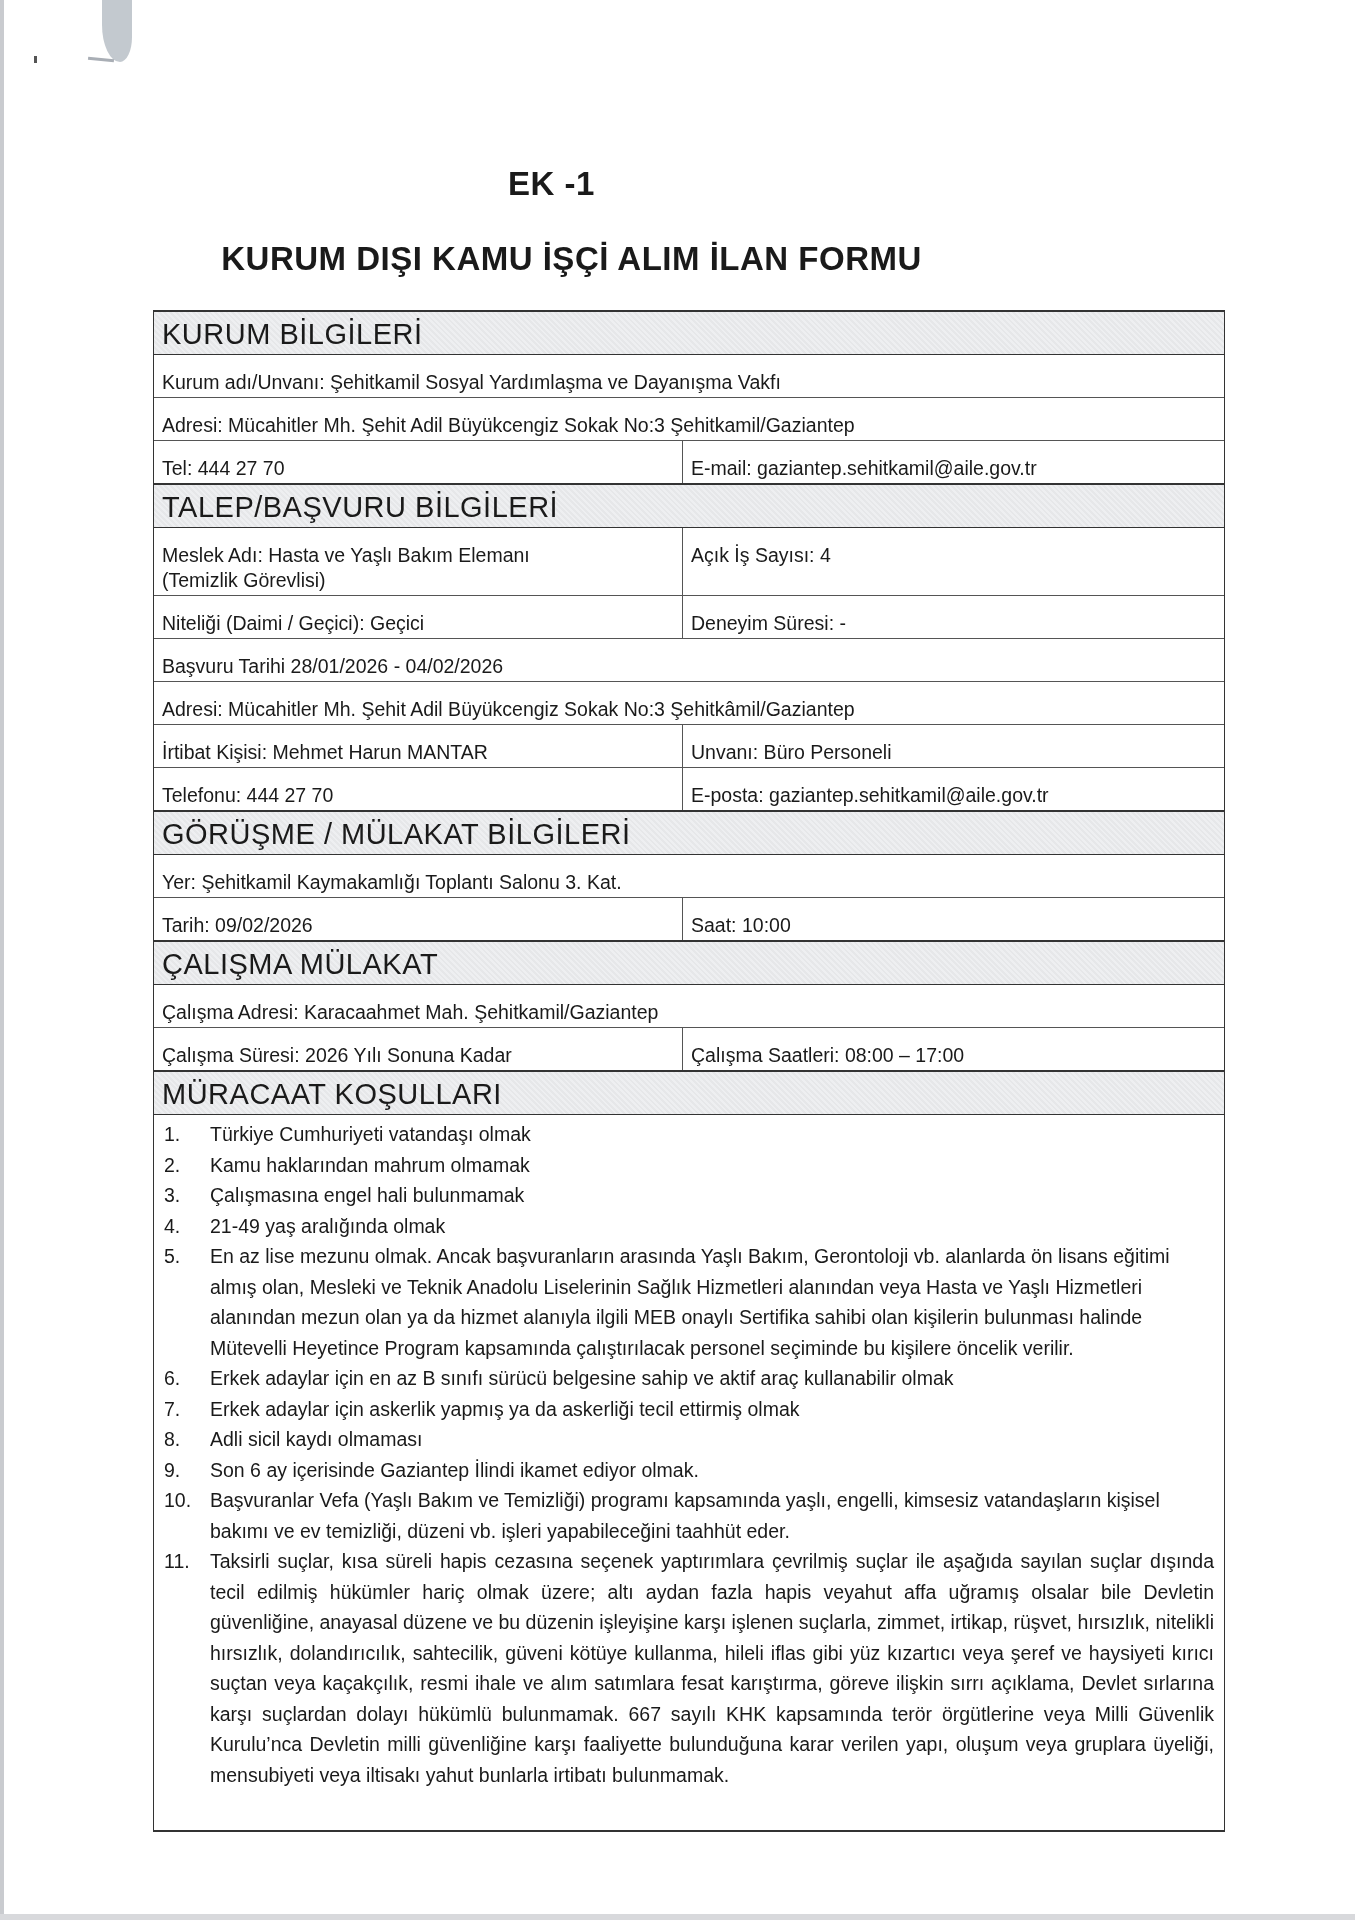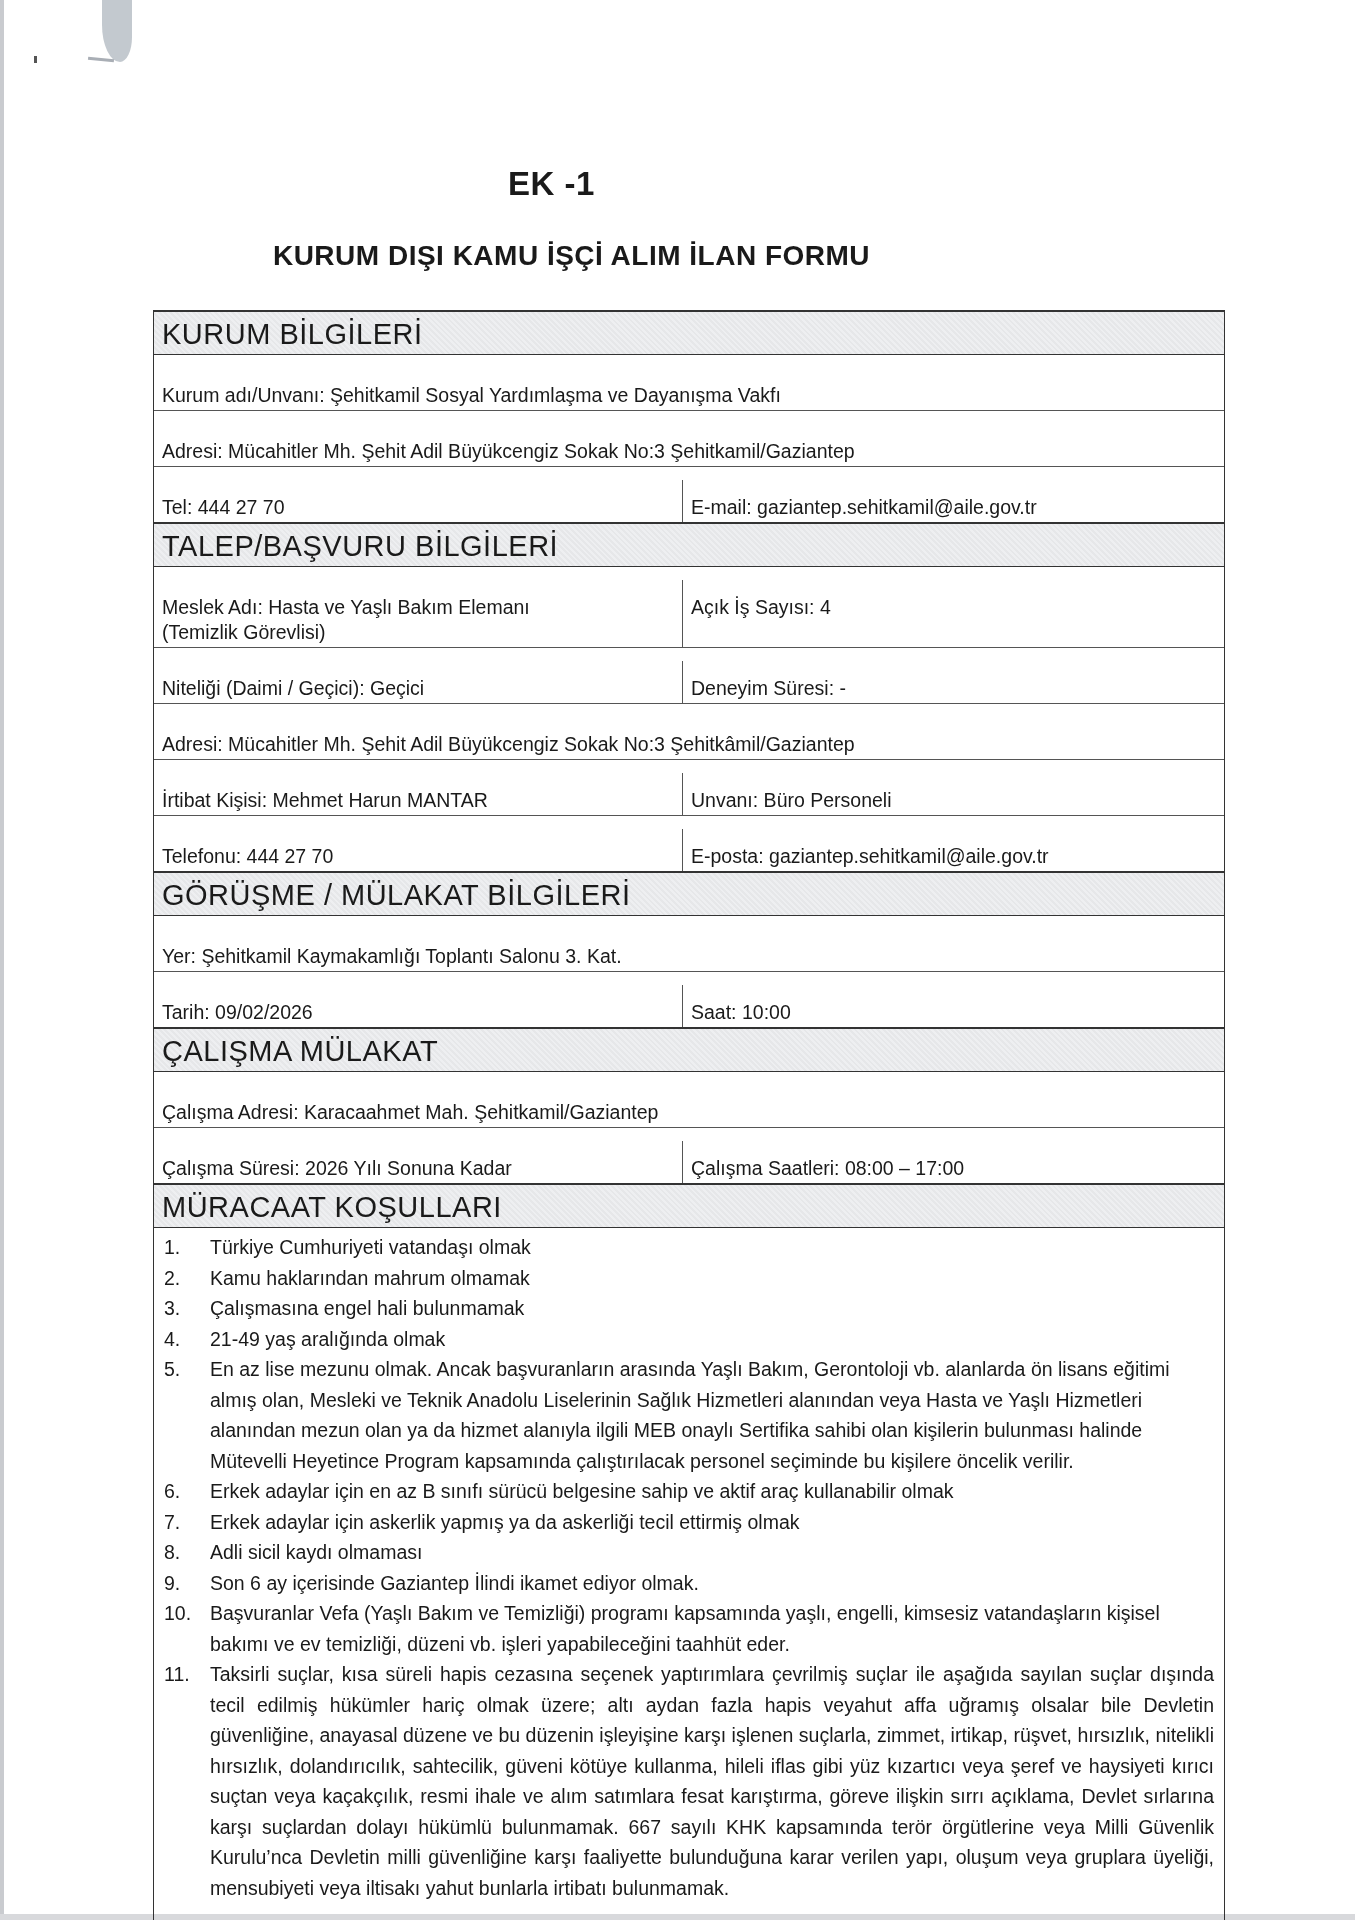--- a/index.html
+++ b/index.html
@@ -7,30 +7,30 @@
     width: 1355px; height: 1920px; background: #ffffff; position: relative; overflow: hidden;
     font-family: "Liberation Sans", sans-serif; color: #1a1a1a;
   }
   .left-edge { position: absolute; left: 0; top: 0; width: 4px; height: 1920px; background: #c9cbcf; }
   .bottom-edge { position: absolute; left: 0; bottom: 0; width: 1355px; height: 6px; background: #d8d9dc; }
   .scan-mark { position: absolute; left: 102px; top: 0; width: 30px; height: 62px; background: #b9bfc7; border-radius: 0 0 40% 60%; opacity: .85; }
   .scan-mark-tail { position: absolute; left: 88px; top: 58px; width: 26px; height: 3px; background: #a9aeb5; transform: rotate(6deg); }
   .scan-dot { position: absolute; left: 34px; top: 56px; width: 3px; height: 7px; background: #555; }
 
   .title-ek { position: absolute; top: 165px; left: 0; width: 1103px; text-align: center; font-weight: bold; font-size: 33px; letter-spacing: .5px; }
-  .title-main { position: absolute; top: 240px; left: 0; width: 1143px; text-align: center; font-weight: bold; font-size: 28px; letter-spacing: .5px; }
+  .title-main { position: absolute; top: 240px; left: 0; width: 1143px; text-align: center; font-weight: bold; font-size: 33px; letter-spacing: .5px; }
 
   .form { position: absolute; left: 153px; top: 310px; width: 1070px; border-left: 1.5px solid #333; border-right: 1.5px solid #333; border-bottom: 2px solid #333; }
   .sec-head {
     height: 42px; line-height: 44px; padding-left: 8px; font-weight: normal; font-size: 29px;
     background: repeating-linear-gradient(45deg, #e6e7e9 0 2px, #eeeff1 2px 4px);
     border-top: 2px solid #333; border-bottom: 1.5px solid #333; letter-spacing: .5px;
   }
   .row { display: flex; border-bottom: 1.2px solid #555; font-size: 19.5px; }
-  .row .cell { padding: 15px 6px 2px 8px; line-height: 25px; margin-top: 13px; }
+  .row .cell { padding: 15px 6px 2px 8px; line-height: 25px; }
   .row .c1 { width: 514px; border-right: 1.2px solid #555; }
   .row .c2 { flex: 1; }
   .row .full { flex: 1; }
   .row.no-border { border-bottom: none; }
 
   .conds { padding: 4px 0 40px 0; font-size: 19.5px; }
   .cond { display: flex; line-height: 30.5px; }
   .cond .num { width: 46px; padding-left: 10px; flex-shrink: 0; }
   .cond .txt { flex: 1; padding-right: 10px; }
   .cond .txt.justify { text-align: justify; }
@@ -65,20 +65,23 @@
   <div class="row">
     <div class="cell c1">
       <div>Meslek Adı: Hasta ve Yaşlı Bakım Elemanı</div>
       <div>(Temizlik Görevlisi)</div>
     </div>
     <div class="cell c2">Açık İş Sayısı: 4</div>
   </div>
   <div class="row">
     <div class="cell c1">Niteliği (Daimi / Geçici): Geçici</div>
     <div class="cell c2">Deneyim Süresi: -</div>
+  </div>
+  <div class="row">
+    <div class="cell full">Başvuru Tarihi 28/01/2026  - 04/02/2026</div>
   </div>
   <div class="row">
     <div class="cell full">Adresi: Mücahitler Mh. Şehit Adil Büyükcengiz Sokak No:3 Şehitkâmil/Gaziantep</div>
   </div>
   <div class="row">
     <div class="cell c1">İrtibat Kişisi: Mehmet Harun MANTAR</div>
     <div class="cell c2">Unvanı: Büro Personeli</div>
   </div>
   <div class="row no-border">
     <div class="cell c1">Telefonu: 444 27 70</div>

